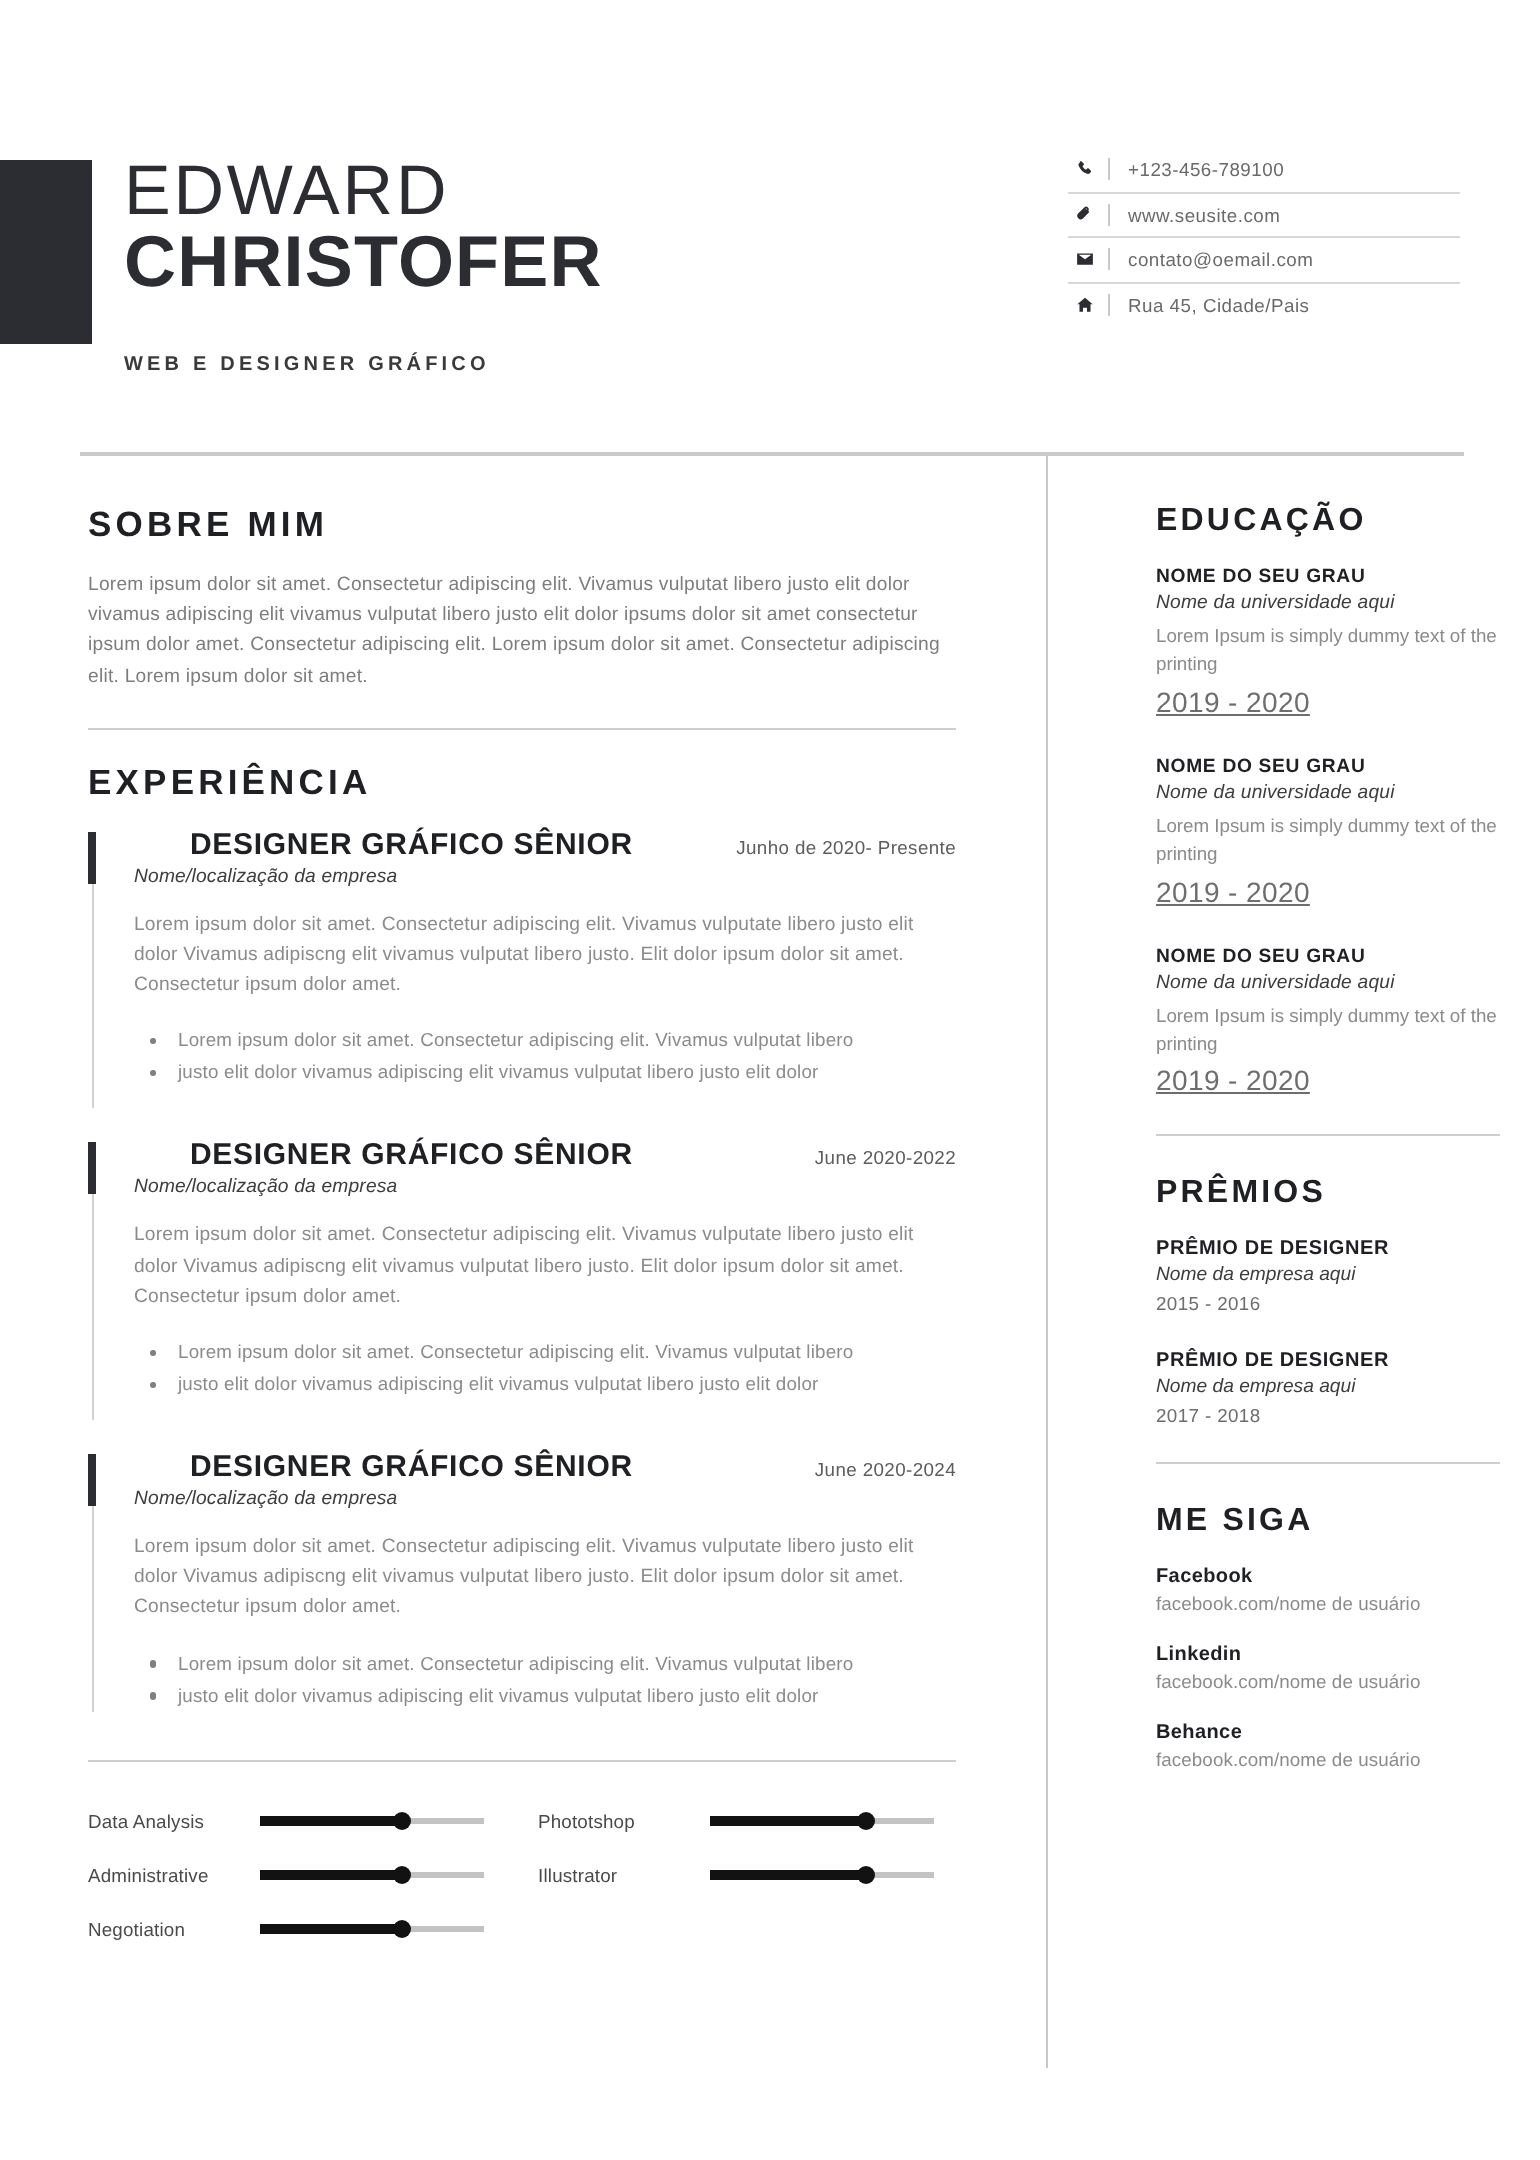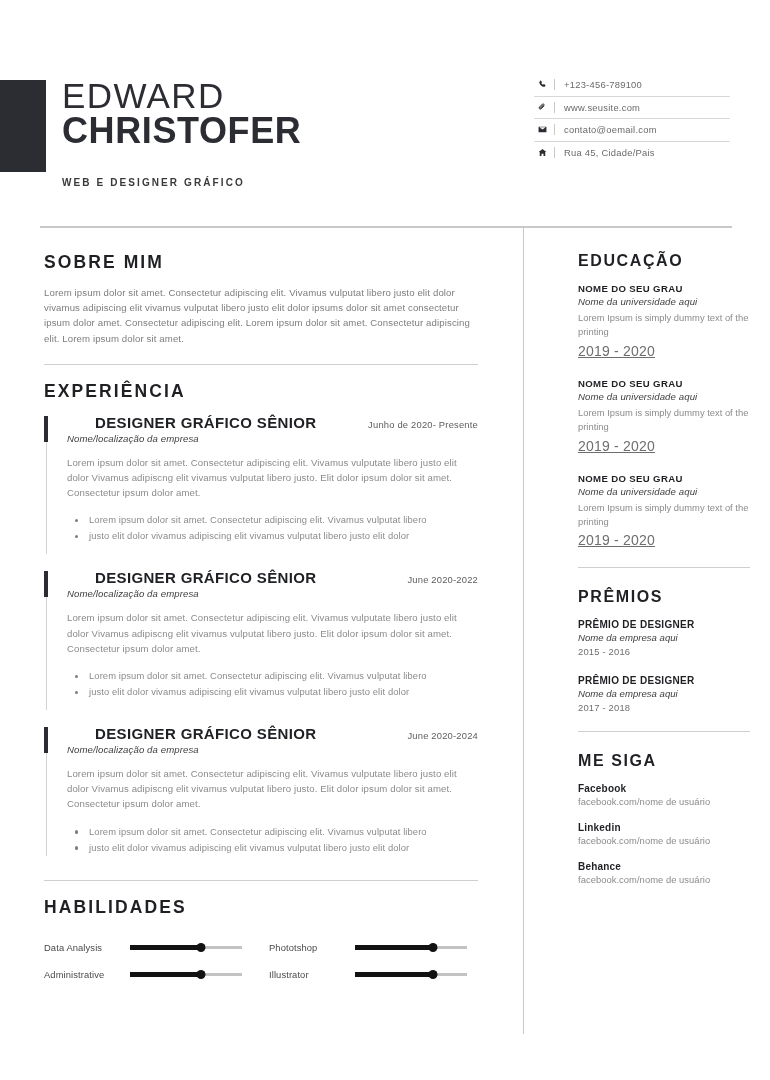--- a/index.html
+++ b/index.html
@@ -484,34 +484,41 @@
         <ul class="exp-bullets">
           <li>Lorem ipsum dolor sit amet. Consectetur adipiscing elit. Vivamus vulputat libero</li>
           <li>justo elit dolor vivamus adipiscing elit vivamus vulputat libero justo elit dolor</li>
         </ul>
       </div>
     </div>
 
     <div class="sec-divider"></div>
 
     <div>
-      <h2 class="sec-title">HABILIDADES</h2>
       <div class="skills-grid">
 
         <div class="skills-col">
           <div class="skill-row">
             <span class="skill-name">Data Analysis</span>
             <span class="skill-bar">
               <span class="skill-track"></span>
               <span class="skill-fill" style="width: 63%;"></span>
               <span class="skill-knob" style="left: 63%;"></span>
             </span>
           </div>
           <div class="skill-row">
             <span class="skill-name">Administrative</span>
+            <span class="skill-bar">
+              <span class="skill-track"></span>
+              <span class="skill-fill" style="width: 63%;"></span>
+              <span class="skill-knob" style="left: 63%;"></span>
+            </span>
+          </div>
+          <div class="skill-row">
+            <span class="skill-name">Negotiation</span>
             <span class="skill-bar">
               <span class="skill-track"></span>
               <span class="skill-fill" style="width: 63%;"></span>
               <span class="skill-knob" style="left: 63%;"></span>
             </span>
           </div>
         </div>
 
         <div class="skills-col">
           <div class="skill-row">

